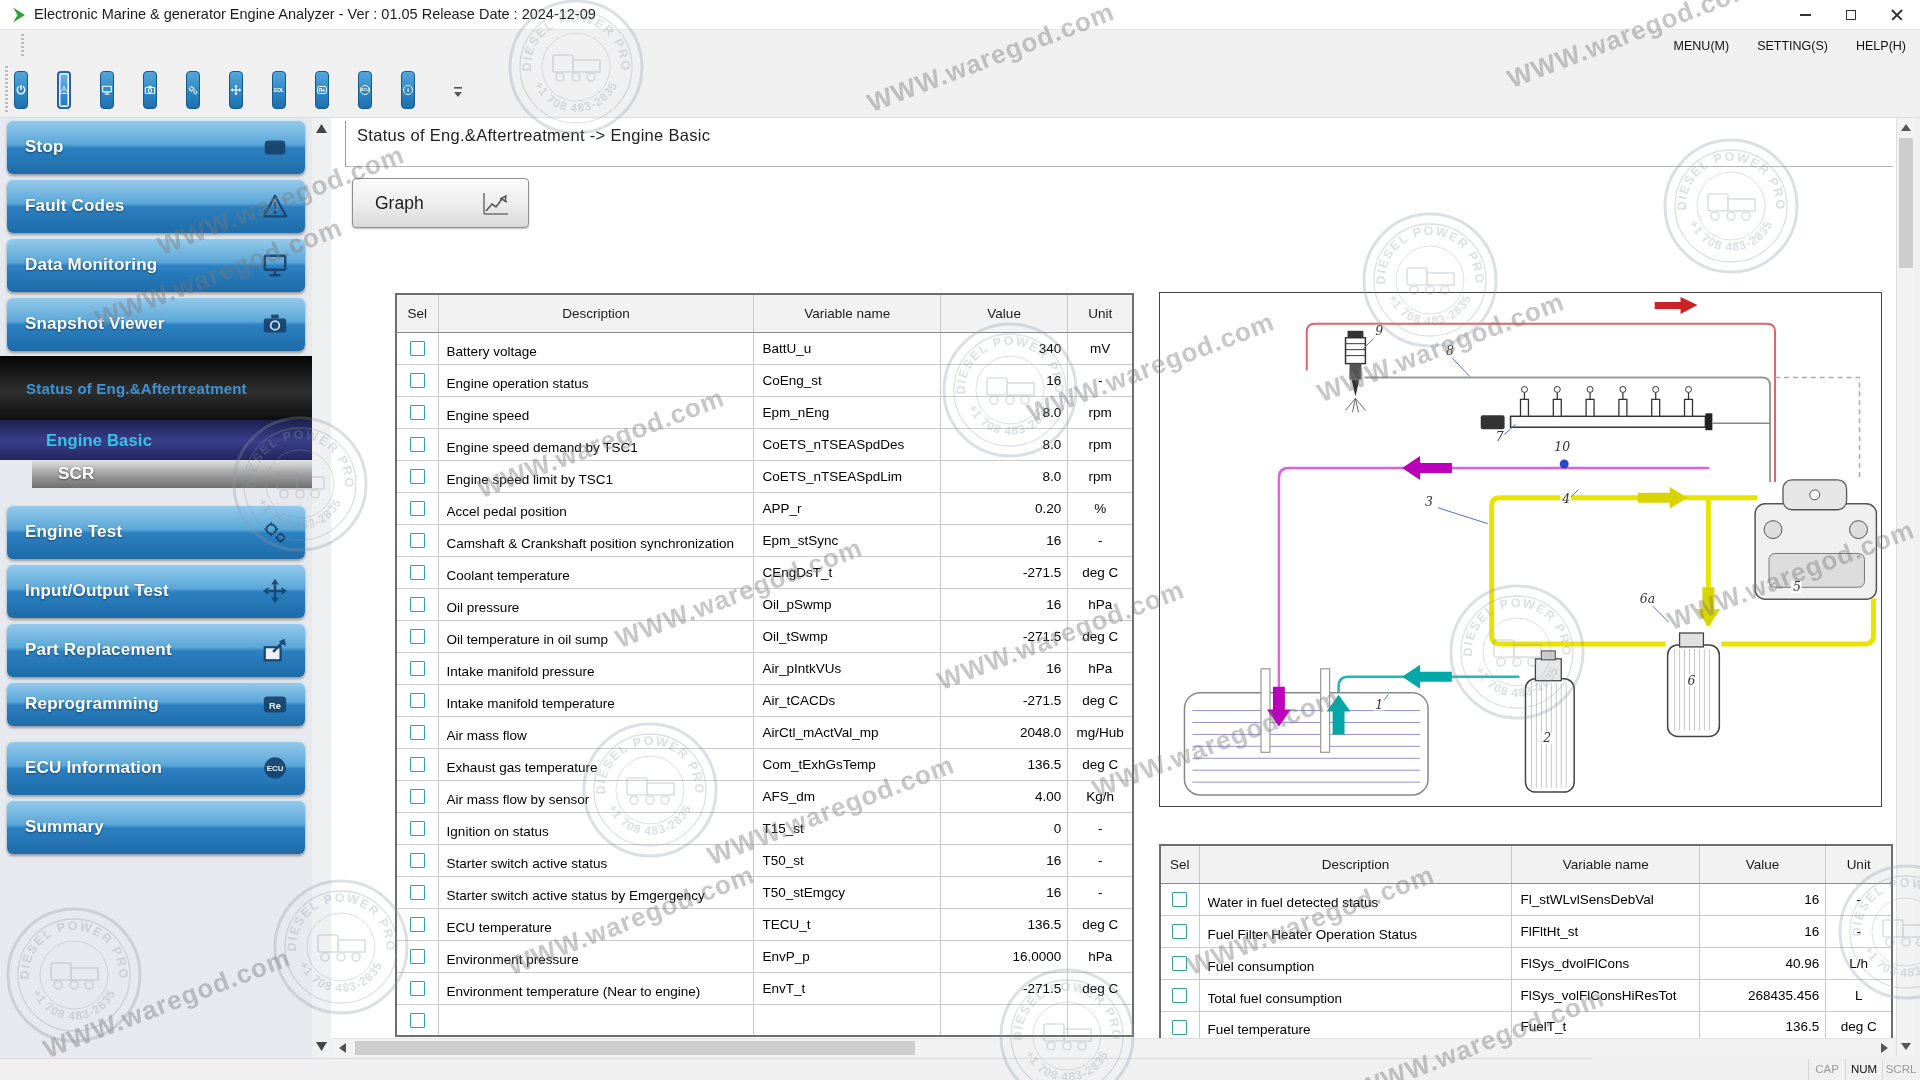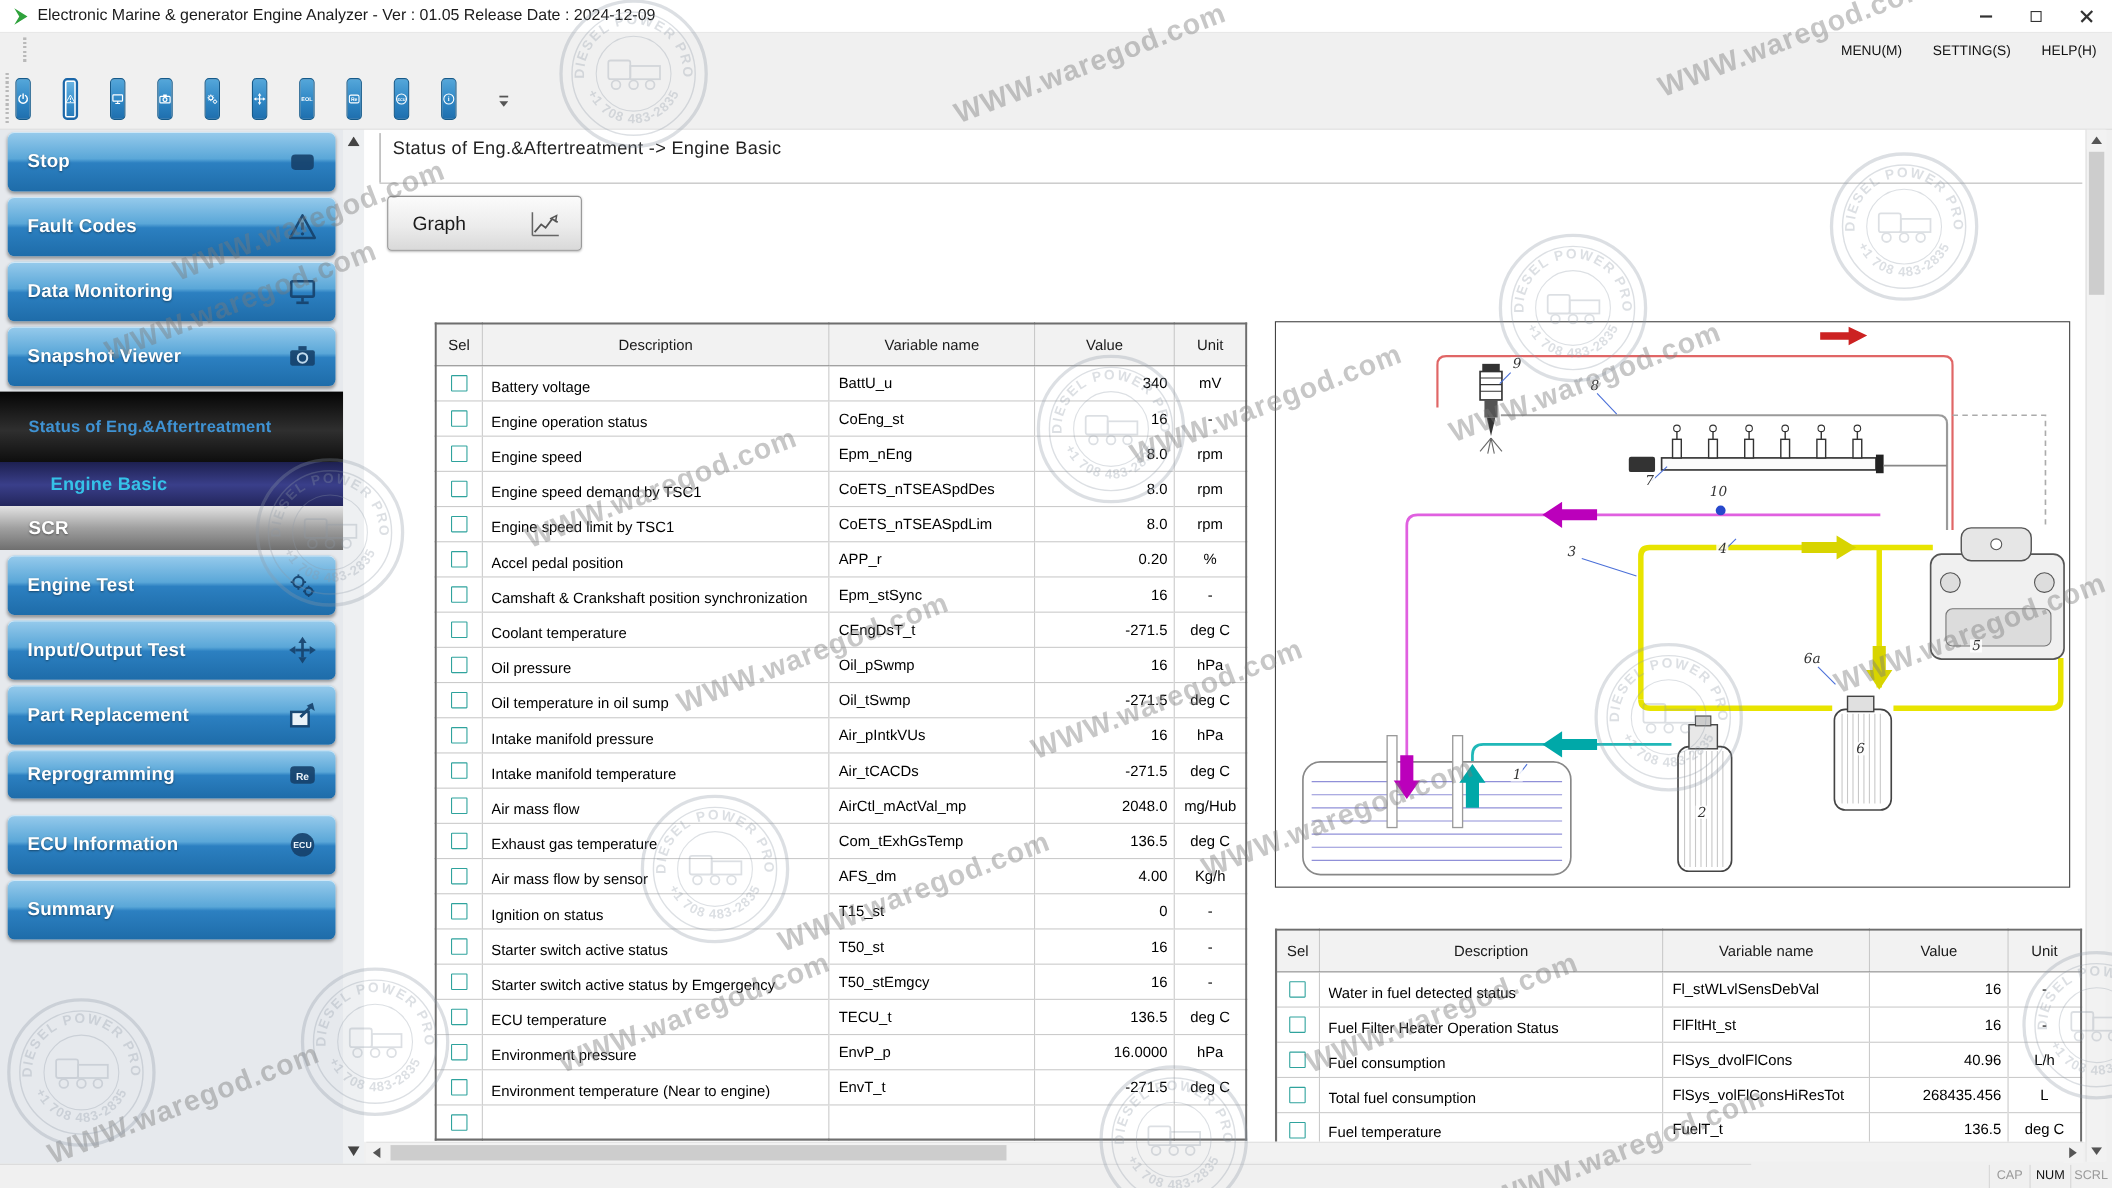--- a/index.html
+++ b/index.html
@@ -267,21 +267,21 @@
             <circle cx="15" cy="16.5" r="4.6" fill="none" stroke="#cfe3f2" stroke-width="2"></circle>
           </svg>
         </span>
       </div>
       <div class="sb-item sb-group" style="top: 238px; height: 64px;">
         <span class="sb-label">Status of Eng.&amp;Aftertreatment</span>
       </div>
       <div class="sb-item sb-active" style="top: 302px; height: 40px;">
         <span class="sb-label">Engine Basic</span>
       </div>
-      <div class="sb-item sb-alt" style="top: 342px; height: 40px;">
+      <div class="sb-item sb-alt" style="top: 342px; height: 28px; margin-left: 32px;">
         <span class="sb-label">SCR</span>
       </div>
       <div class="sb-item sb-normal" style="top: 387px; height: 54px;">
         <span class="sb-label">Engine Test</span>
         <span class="sb-icon">
           <svg viewBox="0 0 30 30">
             <circle cx="11" cy="12" r="5" fill="none" stroke="#16416b" stroke-width="2.2"></circle>
             <g stroke="#16416b" stroke-width="1.8">
               <line x1="11" y1="4.5" x2="11" y2="7"></line>
               <line x1="11" y1="17" x2="11" y2="19.5"></line>

